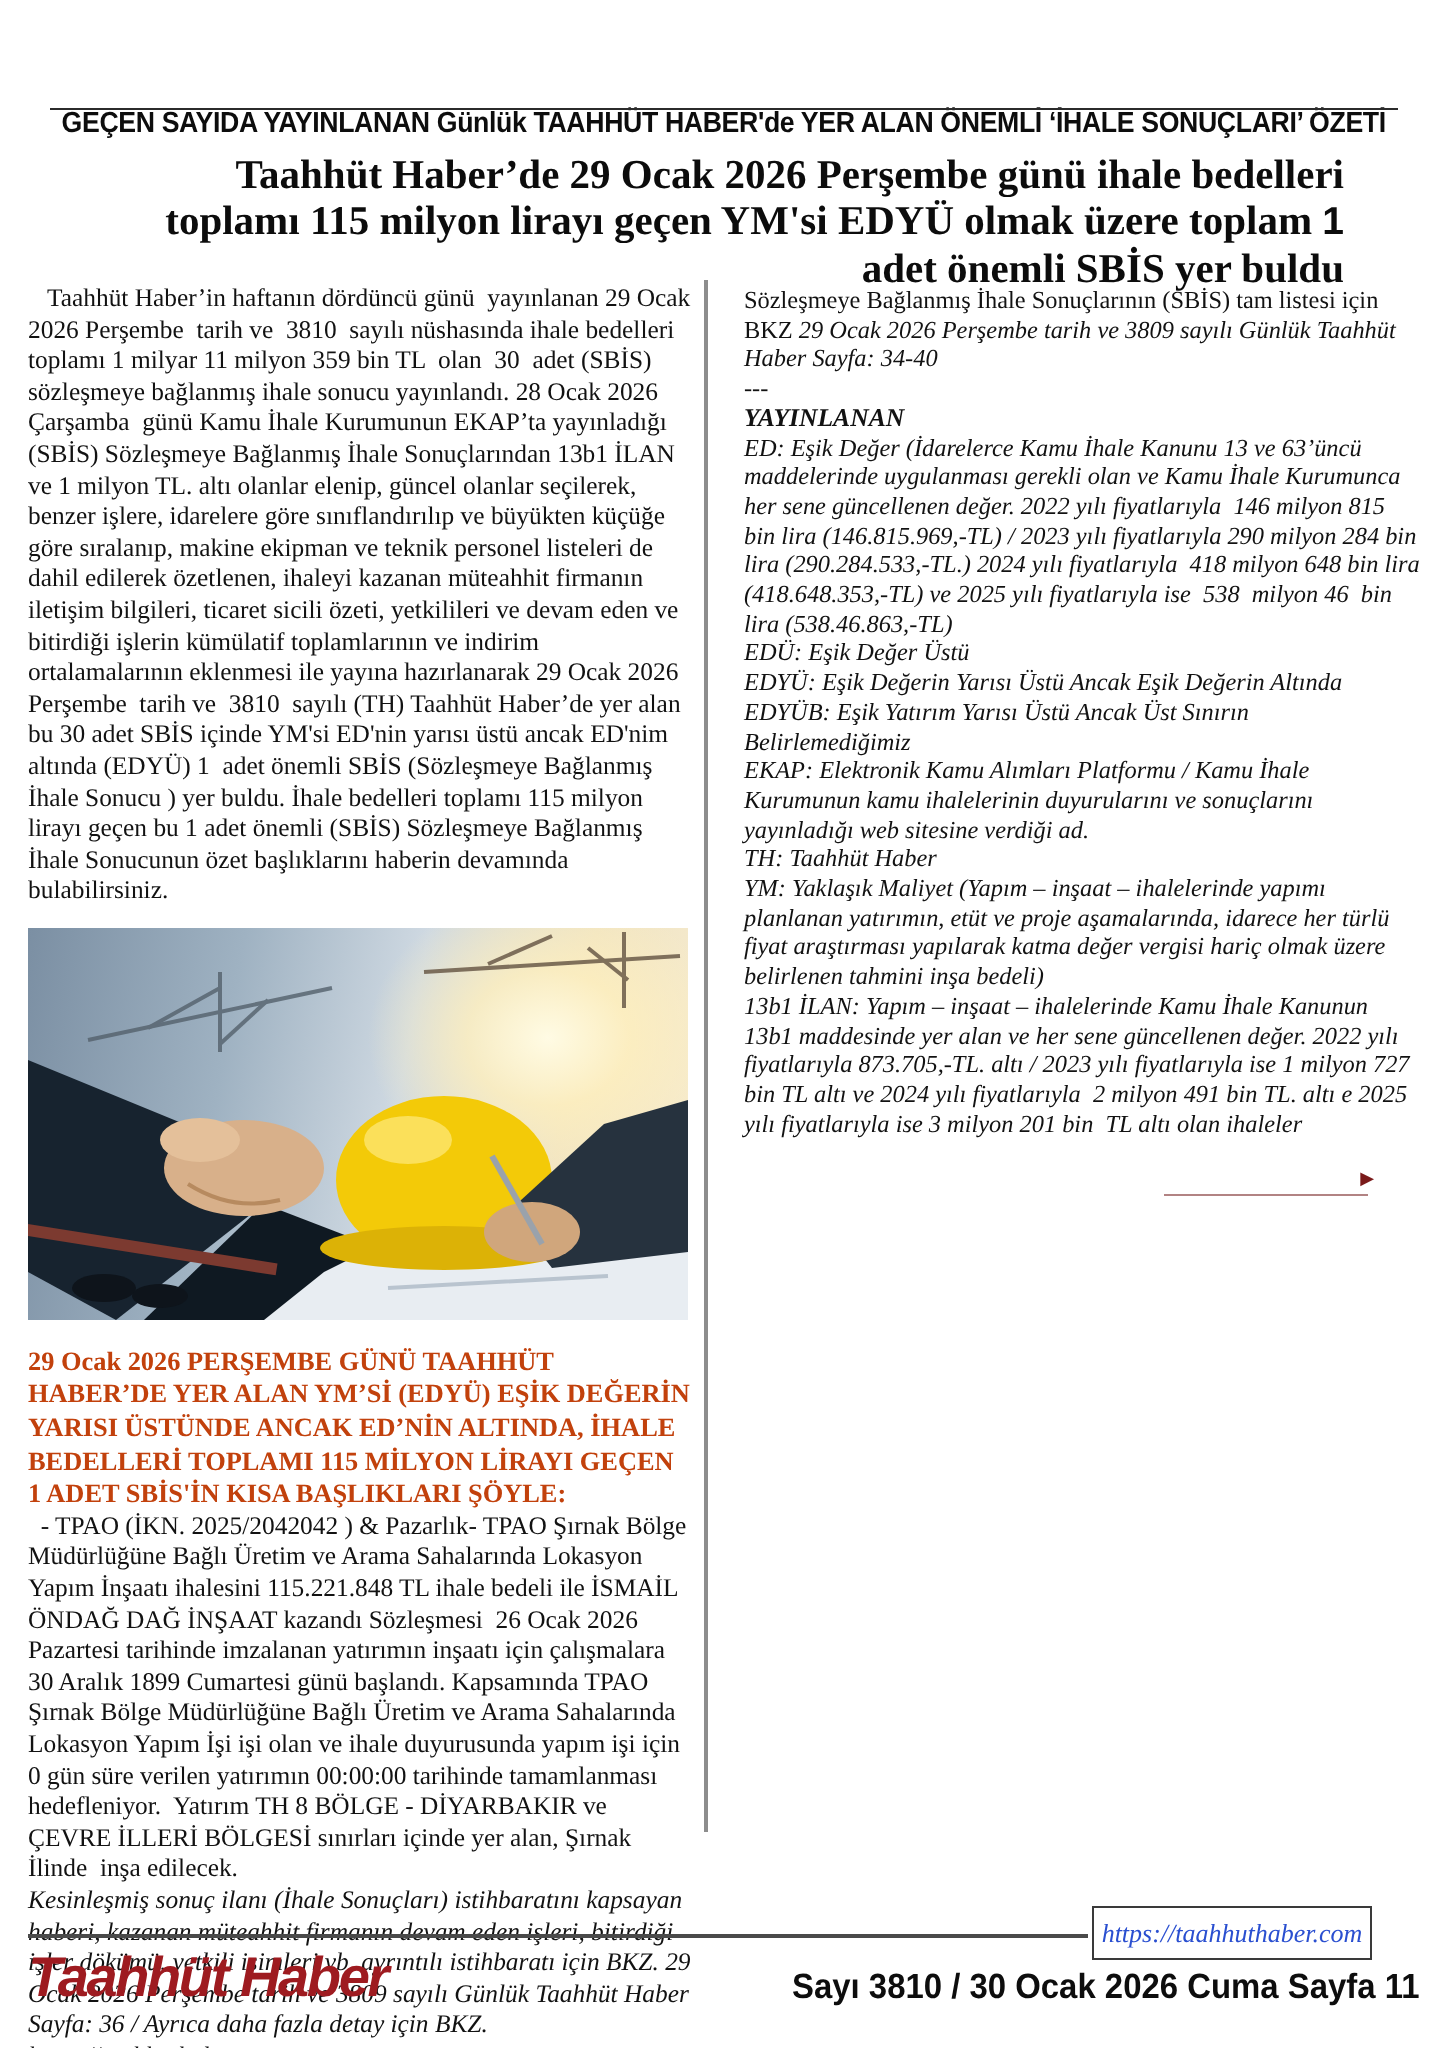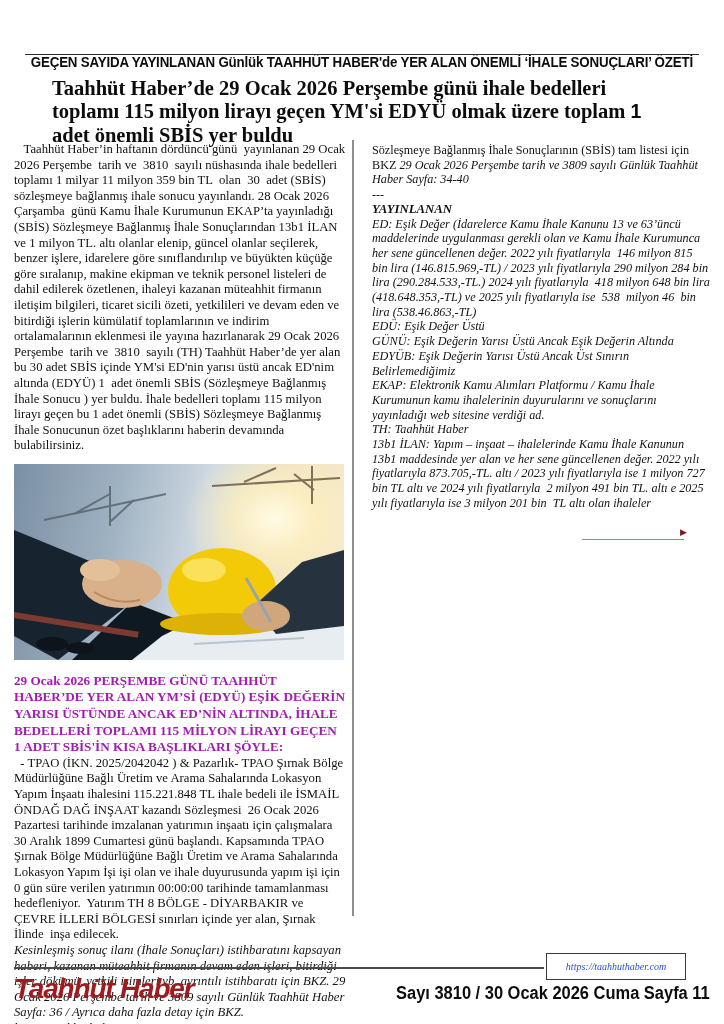--- a/index.html
+++ b/index.html
@@ -8,31 +8,31 @@
     font-family:"Liberation Serif", serif; color:#121212; overflow:hidden;
   }
   
   .banner { position:absolute; top:22px; left:0; width:100%; text-align:center;
     font-family:"Liberation Sans", sans-serif; font-weight:bold; font-size:14.5px;
     color:#0d0d0d;margin-top:32px; }
   .banner-inner { display:inline-block; transform:scaleX(0.92); transform-origin:center; letter-spacing:-0.2px; }
   .top-rule { position:absolute; top:54px; left:25px; right:25px; border-top:1.6px solid #2b2b2b; }
 
   
-  .headline { position:absolute; top:63px; left:52px; width:620px; text-align:left;
+  .headline { position:absolute; top:63px; left:52px; width:620px; text-align:right;
     font-weight:bold; font-size:20.5px; line-height:23.5px; color:#0c0c0c; white-space:pre-wrap; }
   .headline .num { font-family:"Liberation Sans", sans-serif; font-size:19.5px; }
 
   
   .col-left  { position:absolute; top:142px; left:14px;  width:332px; }
   .divider   { position:absolute; top:140px; left:352px; width:2px; height:776px; background:#8d8d8d; }
   .col-right { position:absolute; top:143px; left:372px; width:338px; }
 
   .col-left p { margin:0; font-size:12.7px; line-height:15.6px; white-space:pre-wrap; }
-  .red-head { margin-top:13px !important; font-weight:bold; color:#a21caf; font-size:13.2px !important; line-height:16.6px !important; }
+  .red-head { margin-top:13px !important; font-weight:bold; color:#c2410c; font-size:13.2px !important; line-height:16.6px !important; }
   .note-italic { font-style:italic; }
 
   
   .photo { position:relative; margin-top:10px; width:330px; height:196px; overflow:hidden;
     background:linear-gradient(100deg,#7b8fa3 0%,#9fb2c2 30%,#cfd9e2 55%,#efe3c3 78%,#f7ecd0 100%); }
   .photo .glow { position:absolute; left:170px; top:-20px; width:180px; height:150px;
     background:radial-gradient(closest-side,#fffbe4 0%, rgba(255,240,190,0.75) 45%, rgba(255,240,190,0) 100%); }
   .photo svg { position:absolute; left:0; top:0; }
 
   
@@ -42,21 +42,21 @@
   .abbr-term { font-weight:normal; font-style:italic; }
   .abbr-def { font-style:italic; }
   .more-line { position:relative; margin:28px 26px 0 auto; width:102px; border-bottom:1.3px solid #b28383; }
   .more-line .arr { position:absolute; right:-3px; top:-12px; color:#7a1a1a; font-size:9px;
     font-family:"DejaVu Sans", sans-serif; }
 
   
   .footer-rule { position:absolute; top:967px; left:14px; width:530px; border-top:2px solid #4a4a4a; }
   .web-box { position:absolute; top:953px; left:546px; width:138px; height:25px;
     border:1.2px solid #3a3a3a; background:#fff; display:flex; align-items:center; justify-content:center; }
-  .web-box a { color:#2a4fd0; font-style:italic; font-size:10px; text-decoration:none;
+  .web-box a { color:#2a4fd0; font-style:italic; font-size:13px; text-decoration:none;
     font-family:"Liberation Serif", serif; }
   .logo { position:absolute; top:973px; left:14px; font-family:"Liberation Sans", sans-serif;
     font-weight:bold; font-style:italic; font-size:28px; color:#9E1B20; letter-spacing:-1.2px; }
   .issue { position:absolute; top:983px; right:14px; font-family:"Liberation Sans", sans-serif;
     font-weight:bold; font-size:17.5px; color:#0d0d0d; transform:scaleX(0.94); transform-origin:right center; }
 </style>
 </head>
 <body>
 
 <div class="page">
@@ -113,24 +113,25 @@
 
   <div class="divider"></div>
 
   <div class="col-right">
     <p><span>Sözleşmeye Bağlanmış İhale Sonuçlarının (SBİS) tam listesi için BKZ </span><span class="r-it">29 Ocak 2026 Perşembe tarih ve 3809 sayılı Günlük Taahhüt Haber Sayfa: 34-40</span></p>
     <p>---</p>
     <p class="abbr-title">YAYINLANAN</p>
 
     <p><span class="abbr-term">ED:</span><span class="abbr-def"> Eşik Değer (İdarelerce Kamu İhale Kanunu 13 ve 63’üncü maddelerinde uygulanması gerekli olan ve Kamu İhale Kurumunca her sene güncellenen değer. 2022 yılı fiyatlarıyla  146 milyon 815 bin lira (146.815.969,-TL) / 2023 yılı fiyatlarıyla 290 milyon 284 bin lira (290.284.533,-TL.) 2024 yılı fiyatlarıyla  418 milyon 648 bin lira (418.648.353,-TL) ve 2025 yılı fiyatlarıyla ise  538  milyon 46  bin lira (538.46.863,-TL)</span></p>
     <p><span class="abbr-term">EDÜ:</span><span class="abbr-def"> Eşik Değer Üstü</span></p>
-    <p><span class="abbr-term">GÜNÜ:</span><span class="abbr-def"> Eşik Değerin Yarısı Üstü Ancak Eşik Değerin Altında</span></p>
-    <p><span class="abbr-term">EDYÜB:</span><span class="abbr-def"> Eşik Değerin Yarısı Üstü Ancak Üst Sınırın Belirlemediğimiz</span></p>
+    <p><span class="abbr-term">EDYÜ:</span><span class="abbr-def"> Eşik Değerin Yarısı Üstü Ancak Eşik Değerin Altında</span></p>
+    <p><span class="abbr-term">EDYÜB:</span><span class="abbr-def"> Eşik Yatırım Yarısı Üstü Ancak Üst Sınırın Belirlemediğimiz</span></p>
     <p><span class="abbr-term">EKAP:</span><span class="abbr-def"> Elektronik Kamu Alımları Platformu / Kamu İhale Kurumunun kamu ihalelerinin duyurularını ve sonuçlarını yayınladığı web sitesine verdiği ad.</span></p>
     <p><span class="abbr-term">TH:</span><span class="abbr-def"> Taahhüt Haber</span></p>
+    <p><span class="abbr-term">YM:</span><span class="abbr-def"> Yaklaşık Maliyet (Yapım – inşaat – ihalelerinde yapımı planlanan yatırımın, etüt ve proje aşamalarında, idarece her türlü fiyat araştırması yapılarak katma değer vergisi hariç olmak üzere belirlenen tahmini inşa bedeli)</span></p>
     <p><span class="abbr-term">13b1 İLAN:</span><span class="abbr-def"> Yapım – inşaat – ihalelerinde Kamu İhale Kanunun 13b1 maddesinde yer alan ve her sene güncellenen değer. 2022 yılı fiyatlarıyla 873.705,-TL. altı / 2023 yılı fiyatlarıyla ise 1 milyon 727 bin TL altı ve 2024 yılı fiyatlarıyla  2 milyon 491 bin TL. altı e 2025 yılı fiyatlarıyla ise 3 milyon 201 bin  TL altı olan ihaleler</span></p>
 
     <div class="more-line">
       <span class="arr">▶</span>
     </div>
   </div>
 
   <div class="footer-rule"></div>
   <div class="web-box">
     <a href="#">https://taahhuthaber.com</a>

